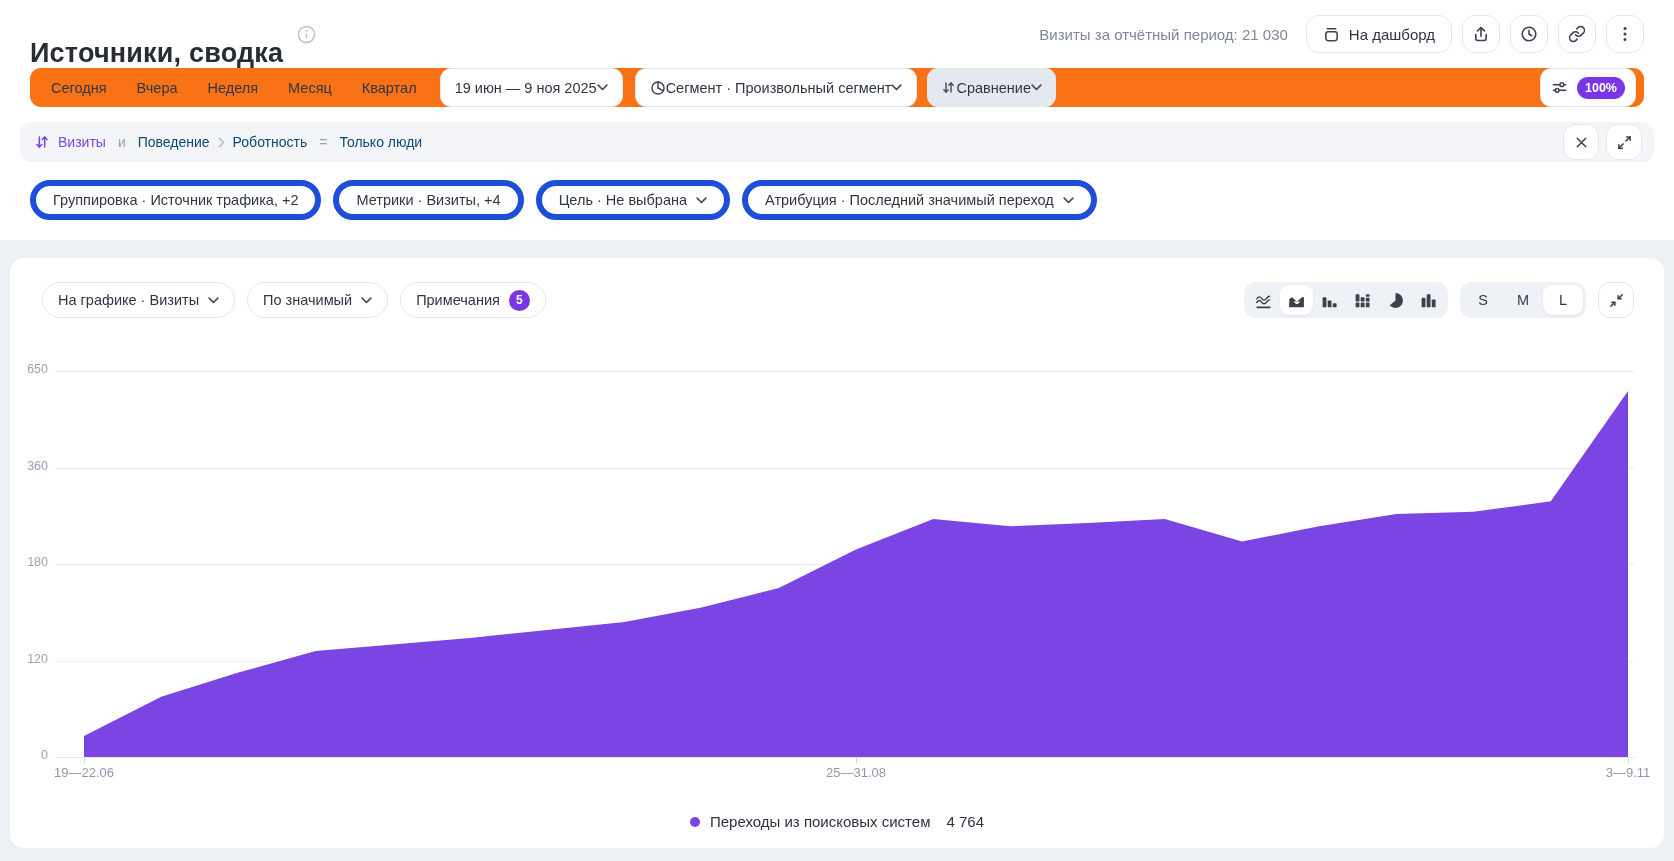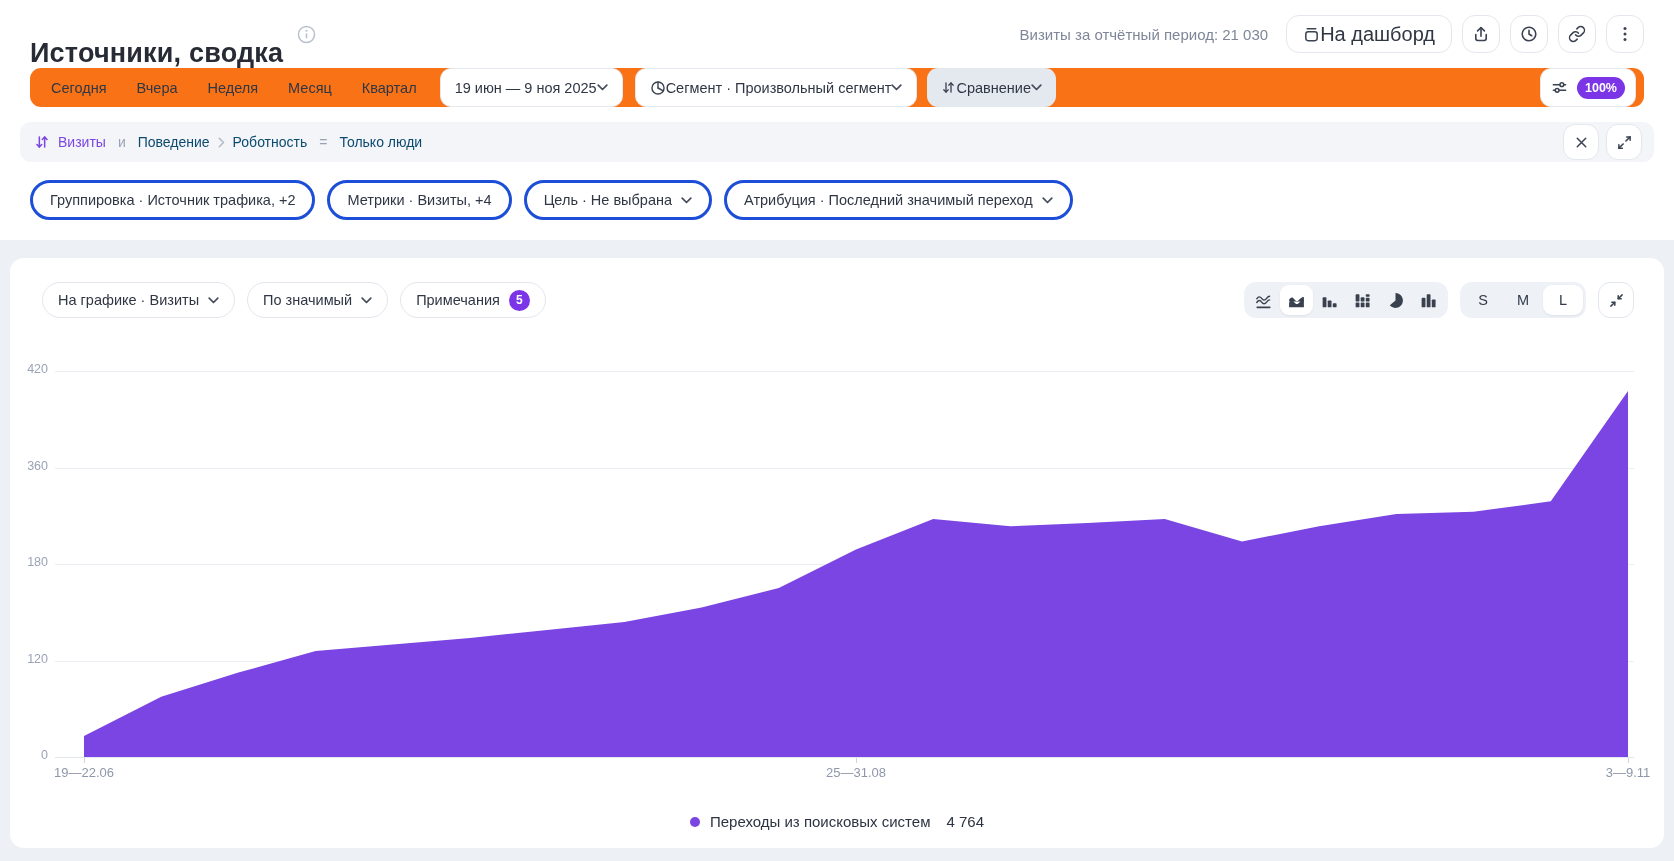--- a/index.html
+++ b/index.html
@@ -9,21 +9,21 @@
   .lower-bg { position:absolute; top:240px; left:0; width:100%; height:621px; background:#edf0f5; }
 
   
   .topbar { position:relative; z-index:2; height:68px; padding:0 30px; display:flex; align-items:center; }
   .topbar h1 { font-size:27px; font-weight:700; color:#262b35; letter-spacing:.2px;margin-top:38px; }
   .title-info { margin-left:14px; display:flex; align-items:center; }
   .topbar-right { margin-left:auto; display:flex; align-items:center; gap:10px; }
   .summary-text { font-size:15px; color:#7e8798; margin-right:8px; }
   .btn { display:flex; align-items:center; justify-content:center; background:#fff;
     border:1px solid #e4e7ee; cursor:pointer; }
-  .dash-btn { height:38px; padding:0 16px; border-radius:13px; font-size:20px;
+  .dash-btn { height:38px; padding:0 16px; border-radius:13px; gap:9px; font-size:15px;
     font-weight:500; color:#2f3644; }
   .icon-btn { width:38px; height:38px; border-radius:13px; }
 
   
   .tabs-strip { position:relative; z-index:2; margin:0 30px; height:39px; background:#f97316;
     border-radius:11px; display:flex; align-items:center; padding:0 8px 0 6px; }
   .tab { padding:0 15px; font-size:14.5px; color:#2f3644; cursor:pointer; }
   .strip-pill { height:39px; display:flex; align-items:center; gap:0; padding:6px 14px;
     border-radius:11px; font-size:14.5px; color:#2f3644; cursor:pointer; }
   .pill-white { background:#fff; border:1px solid #e5e8ee; }
@@ -39,21 +39,21 @@
     border-radius:11px; display:flex; align-items:center; padding:0 12px 0 14px; font-size:14px; }
   .filter-strip .metric { color:#7a45e2; margin-left:8px; cursor:pointer; }
   .filter-strip .sep { color:#9aa3b4; margin:0 12px; }
   .filter-strip .crumb { color:#0c4a6e; cursor:pointer; }
   .filter-strip .chev-r { margin:0 8px; display:flex; }
   .sq-btn { width:36px; height:36px; border-radius:12px; background:#fff; border:1px solid #e3e7ee; }
   .filter-actions { margin-left:auto; display:flex; gap:7px; }
 
   
   .pills-row { position:relative; z-index:2; padding:18px 30px 0; display:flex; gap:12px; }
-  .set-pill { height:40px; border-radius:20px; border:3px solid #1d4ed8; background:#fff;
+  .set-pill { height:40px; border-radius:20px; border:6px solid #1d4ed8; background:#fff;
     display:flex; align-items:center; gap:9px; padding:0 17px; font-size:14.5px; color:#2f3644; cursor:pointer; }
 
   
   .card { position:relative; z-index:1; margin:38px 10px 0; height:590px; background:#fff; border-radius:14px; }
   .card-controls { display:flex; align-items:center; padding:24px 30px 0 32px; }
   .ctl-pill { height:36px; border-radius:18px; border:1px solid #e3e6ed; background:#fff;
     display:flex; align-items:center; gap:9px; padding:12px 15px; font-size:14.5px; color:#2f3644;
     margin-right:12px; cursor:pointer; }
   .notes-badge { width:21px; height:21px; border-radius:50%; padding:0; min-width:21px; font-size:12px; }
   .ctl-right { margin-left:auto; display:flex; align-items:center; gap:12px; }
@@ -320,21 +320,21 @@
           </svg>
         </button>
       </div>
     </div>
 
     <div class="chart-wrap" id="chart-area">
         <div class="ytick" style="top: 377px;">0</div>
         <div class="ytick" style="top: 280.5px;">120</div>
         <div class="ytick" style="top: 184px;">180</div>
         <div class="ytick" style="top: 87.5px;">360</div>
-        <div class="ytick" style="top: -9px;">420</div>
+        <div class="ytick" style="top: -9px;">650</div>
         <svg viewBox="0 0 1579 386" preserveAspectRatio="none" style="position: absolute; left: 45px; top: 0px; width: 1579px; height: 386px; overflow: visible; display: block;">
           <line x1="0" x2="1579" y1="386.5" y2="386.5" stroke="#e2e6ed"></line>
           <line x1="0" x2="1579" y1="290.5" y2="290.5" stroke="#eaedf2"></line>
           <line x1="0" x2="1579" y1="193.5" y2="193.5" stroke="#eaedf2"></line>
           <line x1="0" x2="1579" y1="97.5" y2="97.5" stroke="#eaedf2"></line>
           <line x1="0" x2="1579" y1="0.5" y2="0.5" stroke="#eaedf2"></line>
           <polygon points="29.0,365.1 106.2,325.7 183.4,301.6 260.6,279.9 337.8,273.4 415.0,267.0 492.2,258.9 569.4,250.9 646.6,236.4 723.8,217.1 801.0,178.5 878.2,148.0 955.4,155.2 1032.6,152.0 1109.8,148.0 1187.0,170.5 1264.2,155.2 1341.4,143.1 1418.6,140.7 1495.8,130.3 1573.0,20.1 1573,386 29,386" fill="#7a45e2"></polygon>
         </svg>
         <div class="xtickmark" style="left: 74px;"></div>
         <div class="xtick" style="left: 74px;">19—22.06</div>

